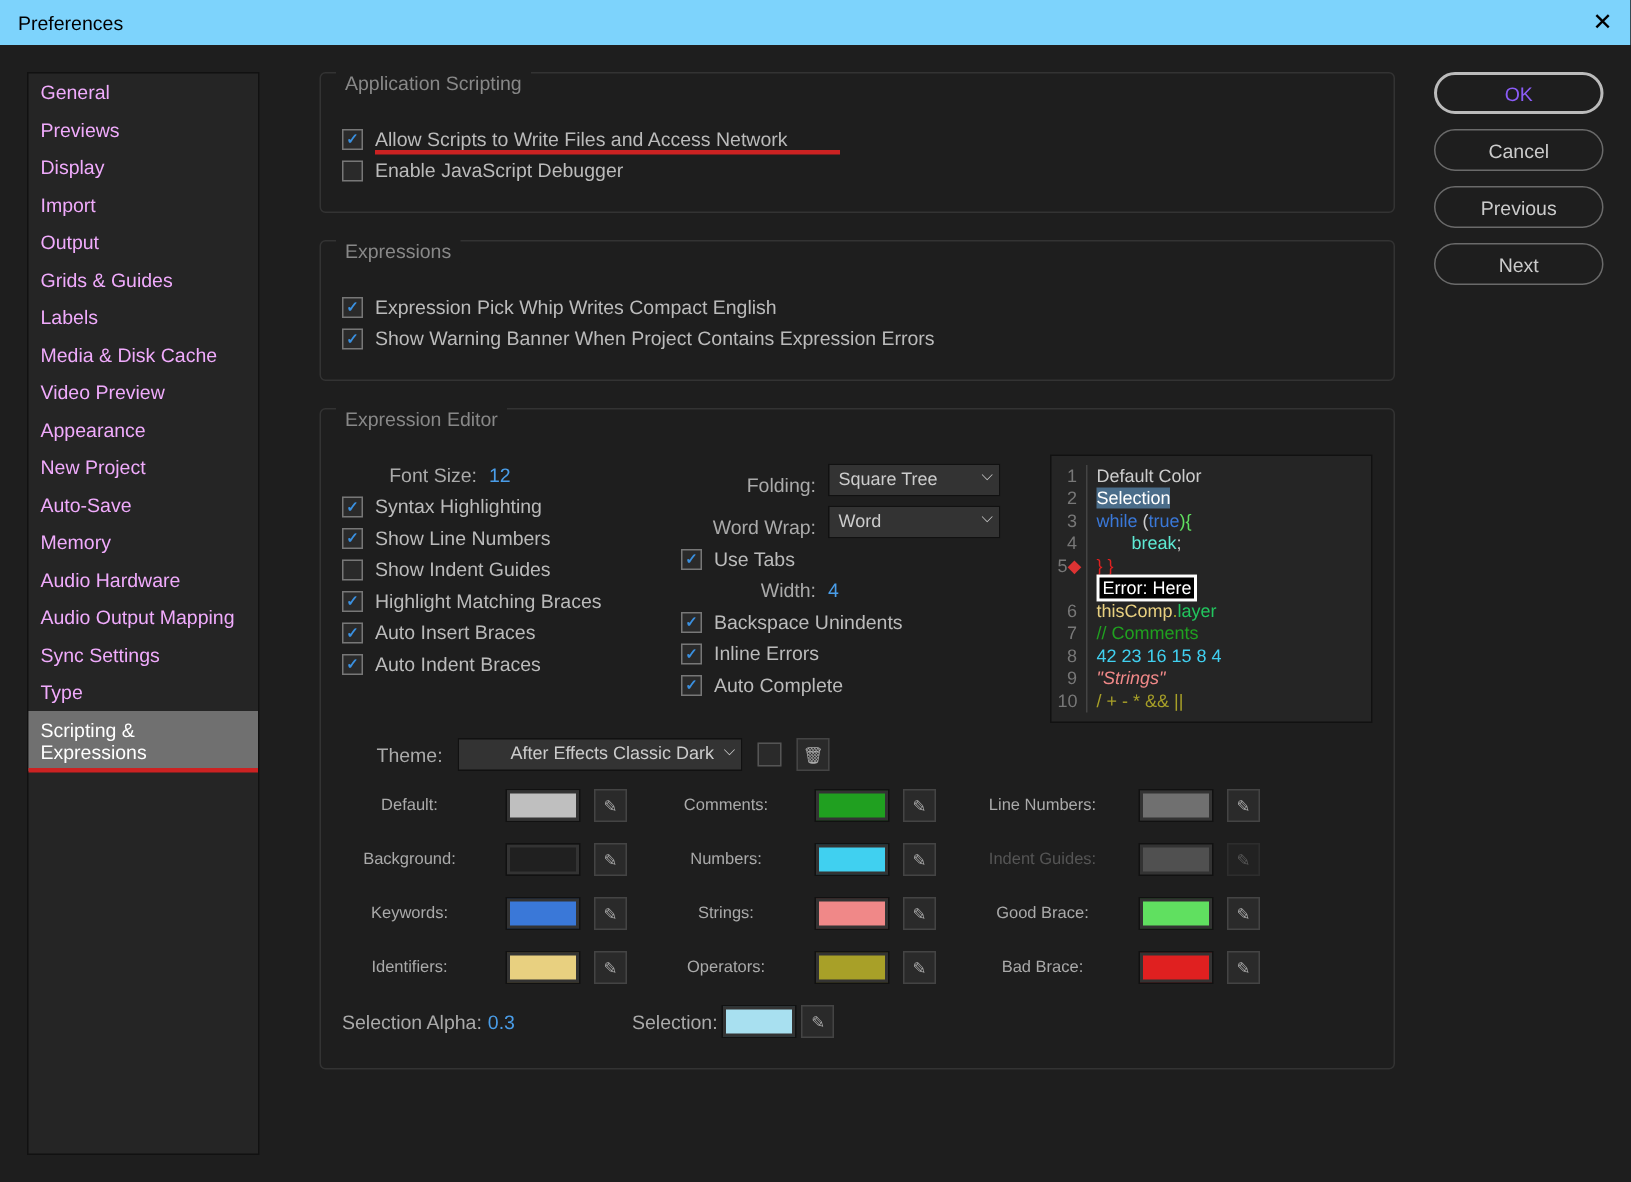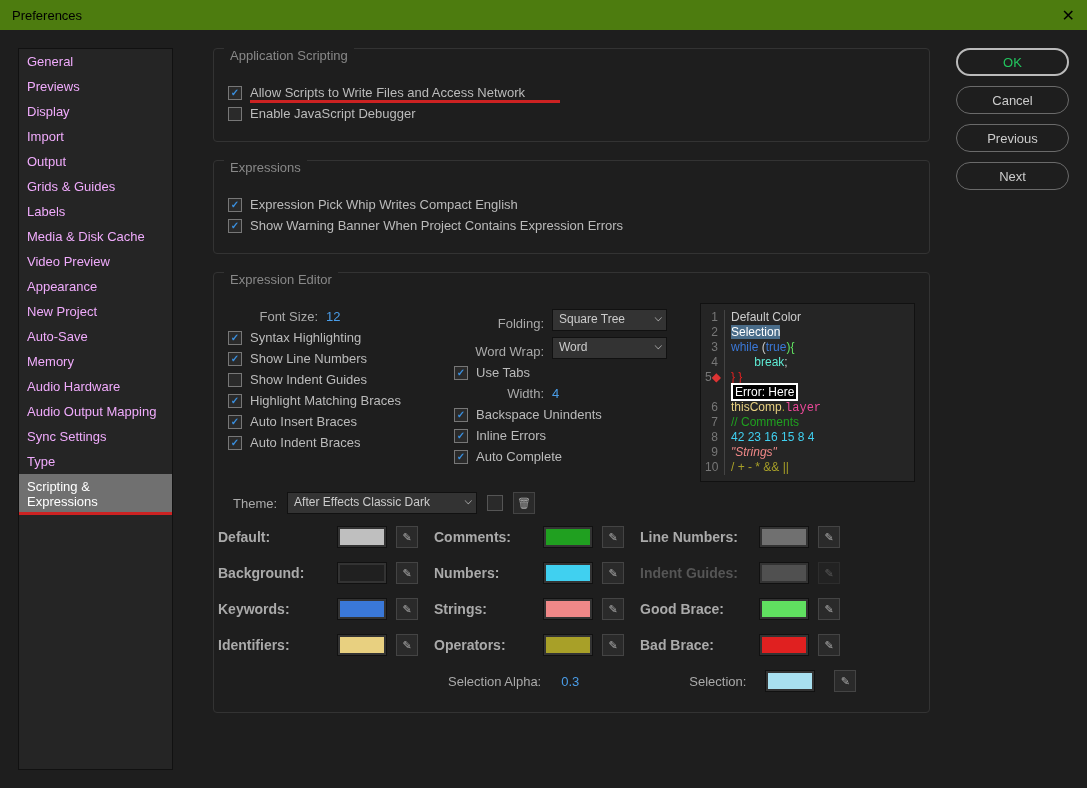--- a/index.html
+++ b/index.html
@@ -1,55 +1,55 @@
 <!DOCTYPE html>
 <html><head>
 <meta charset="utf-8">
 <style>
 * { box-sizing: border-box; margin: 0; padding: 0; font-family: 'Segoe UI', Arial, sans-serif; }
 body { background: #1e1e1e; color: #aaaaaa; font-size: 13px; width: 1087px; height: 788px; overflow: hidden; }
-.titlebar { background: #4d7c0f; height: 30px; display: flex; align-items: center; padding: 0 12px; color: #000; }
+.titlebar { background: #7dd3fc; height: 30px; display: flex; align-items: center; padding: 0 12px; color: #000; }
 .titlebar-title { flex: 1; }
 .titlebar-close { font-size: 16px; cursor: pointer; }
 .main { display: flex; padding: 18px; gap: 20px; height: calc(100% - 30px); }
 .sidebar { width: 178px; background: #252525; border: 1px solid #111; }
 .sidebar-item { padding: 5px 8px; color: #f0abfc; cursor: pointer; }
 .sidebar-item.selected { background: #707070; color: #fff; position: relative; }
 .sidebar-item.selected::after { content:''; position:absolute; left:0; right:0; bottom:-1px; height:3px; background:#cc2222; }
 .content { flex: 1; padding: 0 6px 0 20px; position: relative; }
 .right-buttons { width: 130px; display: flex; flex-direction: column; gap: 10px; }
 .btn { border: 1px solid #6a6a6a; background: transparent; color: #ccc; border-radius: 14px; height: 28px; cursor: pointer; font-size: 13px; }
-.btn.primary { border: 2px solid #bbb; color: #22c55e; }
+.btn.primary { border: 2px solid #bbb; color: #8b5cf6; }
 .group { border: 1px solid #333; border-radius: 4px; padding: 30px 14px 14px 14px; margin-bottom: 18px; position: relative; }
 .group-title { position: absolute; top: -1px; left: 10px; background: #1e1e1e; padding: 0 6px; color: #888; font-size: 13px; text-align: center; }
 .check-row { display: flex; align-items: center; gap: 8px; margin: 6px 0; color: #bbb; }
 .check-row.underlined { position: relative; }
 .check-row.underlined::after { content:''; position:absolute; left:22px; bottom:-3px; width:310px; height:3px; background:#cc2222; }
 .checkbox { width: 14px; height: 14px; border: 1px solid #777; display: inline-flex; align-items: center; justify-content: center; font-size: 10px; color: #4a90d9; background:#2a2a2a; }
 .checkbox.checked::before { content: '✓'; color:#3a90e0; font-weight:bold; }
 .expr-editor { display: flex; gap: 16px; }
 .editor-left { flex: 0 0 210px; }
 .editor-mid { flex: 0 0 230px; }
 .code-preview { width: 215px; background: #252525; border: 1px solid #111; padding: 6px 4px; font-family: Consolas, monospace; font-size: 12px; position: relative; display:flex; }
 .gutter { color:#777; text-align:right; padding-right:6px; border-right:1px solid #444; width:20px; }
 .gutter div, .codelines div { height:15px; line-height:15px; white-space: pre; }
 .codelines { padding-left:6px; }
 .label-inline { display: flex; align-items: flex-end; gap: 8px; margin: 6px 0; }
 .label-inline .lbl { text-align: right; width: 90px; color:#aaa; font-size:13px; }
 .blue-val { color: #4a9de8; }
 .select { background: #333; border: 1px solid #111; color: #ccc; padding: 2px 18px 2px 6px; min-width: 115px; height: 22px; position:relative; font-size:12px; display:inline-block; }
 .select::after { content:'⌵'; position:absolute; right:4px; top:2px; color:#ccc; font-size:10px; }
-.theme-row { display:flex; align-items:center; gap:10px; margin: 10px 0 12px 5px; }
+.theme-row { display:flex; align-items:center; gap:10px; margin: 10px 0 12px 23px; text-align: right; }
 .color-grid { display: grid; grid-template-columns: 110px 48px 28px 100px 48px 28px 110px 48px 28px; column-gap: 10px; row-gap: 14px; align-items: center; margin-left: -10px; }
-.color-grid .clabel { text-align: left; color: #aaa; font-size:14px;font-weight:bold; }
+.color-grid .clabel { text-align: center; color: #aaa; font-size:11px; }
 .swatch { width: 48px; height: 20px; border: 2px solid #333; outline:1px solid #111; }
 .eyedrop { width:22px; height:22px; border:1px solid #444; background:#2a2a2a; display:flex; align-items:center; justify-content:center; font-size:11px; color:#aaa; }
 .eyedrop.disabled { opacity:0.4; }
 .small-icon { width:16px; height:16px; border:1px solid #555; background:#2a2a2a; }
-.alpha-row { display:flex; gap:20px; margin-top:14px; align-items:center; margin-left:220px; }
+.alpha-row { display:flex; gap:4px; margin-top:14px; align-items:center; }
 .alpha-row .albl { text-align:right; color:#aaa; }
 .diamond { color:#dd3333; }
 .sel-hl { background:#4a6d8a; color:#fff; }
 .err-box { background:#000; border:2px solid #fff; color:#fff; padding:0 2px; }
 </style>
 </head>
 <body>
 
 <div class="titlebar">
   <span class="titlebar-title">Preferences</span>
@@ -185,21 +185,21 @@
               <div>9</div>
               <div>10</div>
           </div>
           <div class="codelines">
             <div style="color:#ccc;">Default Color</div>
             <div><span class="sel-hl">Selection</span></div>
             <div><span style="color:#3a78d8;">while</span><span style="color:#ccc;"> (</span><span style="color:#3a78d8;">true</span><span style="color:#60e060;">){</span></div>
             <div><span style="color:#5eead4;">       break</span><span style="color:#ccc;">;</span></div>
             <div><span style="color:#e02020;">} }</span></div>
             <div><span class="err-box">Error: Here</span></div>
-            <div><span style="color:#e8d080;">thisComp</span><span style="color:#a8a028;">.</span><span style="color:#ec4899;font-family:Liberation Mono, monospace;">layer</span></div>
+            <div><span style="color:#e8d080;">thisComp</span><span style="color:#a8a028;">.</span><span style="color:#22c55e;">layer</span></div>
             <div style="color:#20a020;">// Comments</div>
             <div style="color:#40d0f0;">42 23 16 15 8 4</div>
             <div style="color:#f08888;font-style:italic;">"Strings"</div>
             <div style="color:#a8a028;">/ + - * &amp;&amp; ||</div>
           </div>
         </div>
       </div>
 
       <div class="theme-row">
         <span>Theme:</span>

